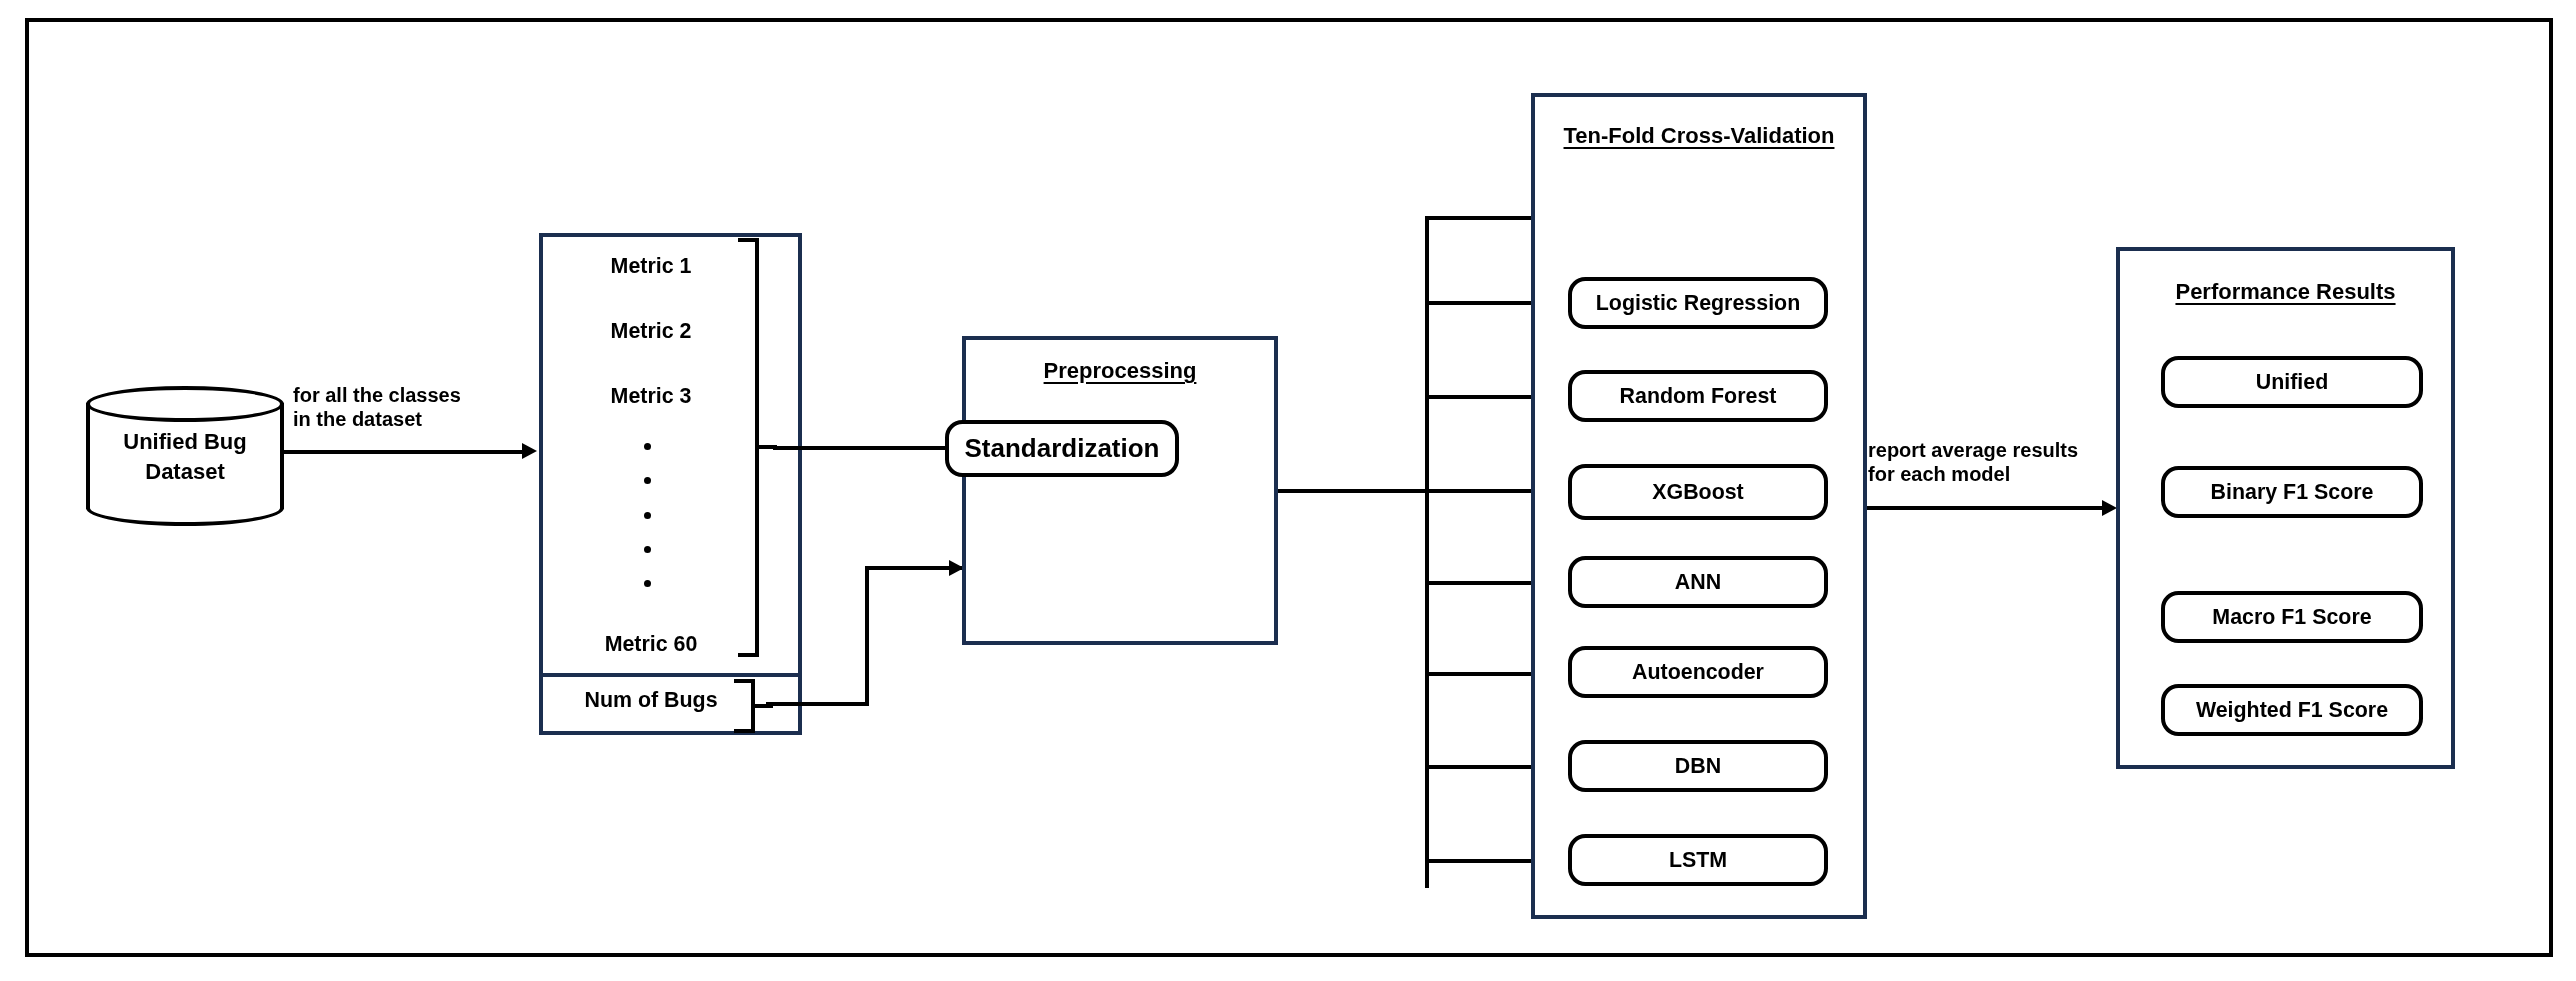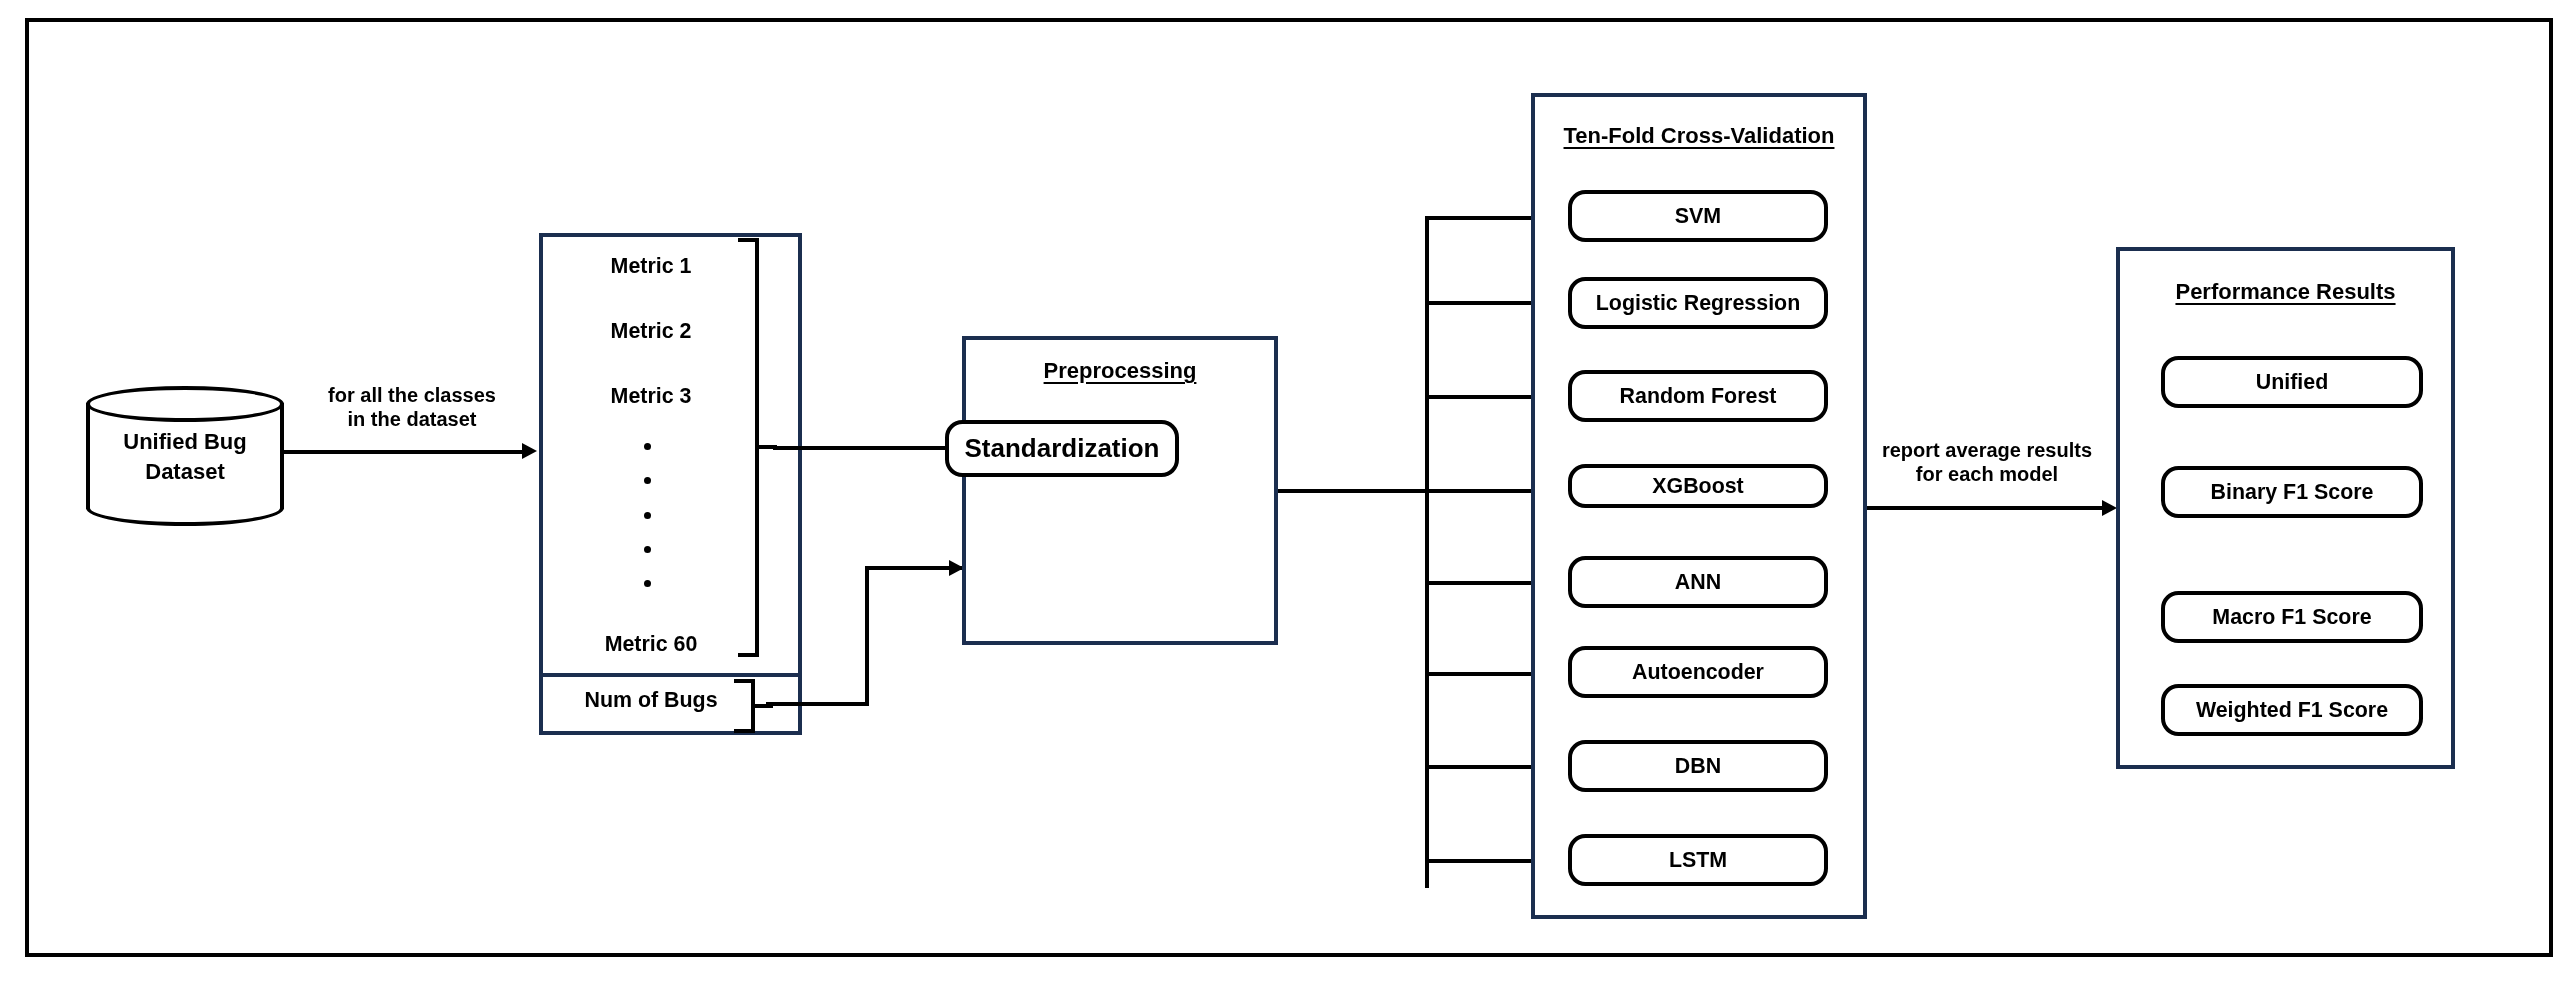--- a/index.html
+++ b/index.html
@@ -73,21 +73,20 @@
   .arrowhead {
     position: absolute;
     width: 0;
     height: 0;
     border-top: 8.7px solid transparent;
     border-bottom: 8.7px solid transparent;
     border-left: 15px solid #000000;
   }
   .edge-label {
     position: absolute;
-    text-align: center;
     font-weight: bold;
     color: #000000;
     line-height: 1.22;
     white-space: pre-line;
   }
 
   
   #db-cylinder {
     position: absolute;
     left: 86px;
@@ -319,24 +318,23 @@
 
   <div class="hline" style="left:1425px; top:765px; width:127px;"></div>
   <div class="arrowhead" style="left:1535px; top:759px;"></div>
 
   <div class="hline" style="left:1425px; top:859px; width:127px;"></div>
   <div class="arrowhead" style="left:1535px; top:853px;"></div>
 
   <div class="navy-panel" id="cv-panel"></div>
   <div class="panel-title" style="left:1531px; top:123px; width:336px; font-size:22px;">Ten-Fold Cross-Validation</div>
 
-  <div class="round-box" style="left:1568px; top:190px; width:260px; height:52px; font-size:21.4px;">SVM</div>
   <div class="round-box" style="left:1568px; top:277px; width:260px; height:52px; font-size:21.4px;">Logistic Regression</div>
   <div class="round-box" style="left:1568px; top:370px; width:260px; height:52px; font-size:21.4px;">Random Forest</div>
-  <div class="round-box" style="left:1568px; top:464px; width:260px; height:44px; font-size:21.4px;">XGBoost</div>
+  <div class="round-box" style="left:1568px; top:464px; width:260px; height:56px; font-size:21.4px;">XGBoost</div>
   <div class="round-box" style="left:1568px; top:556px; width:260px; height:52px; font-size:21.4px;">ANN</div>
   <div class="round-box" style="left:1568px; top:646px; width:260px; height:52px; font-size:21.4px;">Autoencoder</div>
   <div class="round-box" style="left:1568px; top:740px; width:260px; height:52px; font-size:21.4px;">DBN</div>
   <div class="round-box" style="left:1568px; top:834px; width:260px; height:52px; font-size:21.4px;">LSTM</div>
 
   <div class="edge-label" style="left:1868px; top:438px; width:238px; font-size:20px;">report average results
 for each model</div>
   <div class="hline" style="left:1867px; top:506px; width:236px;"></div>
   <div class="arrowhead" style="left:2102px; top:500px;"></div>
 

